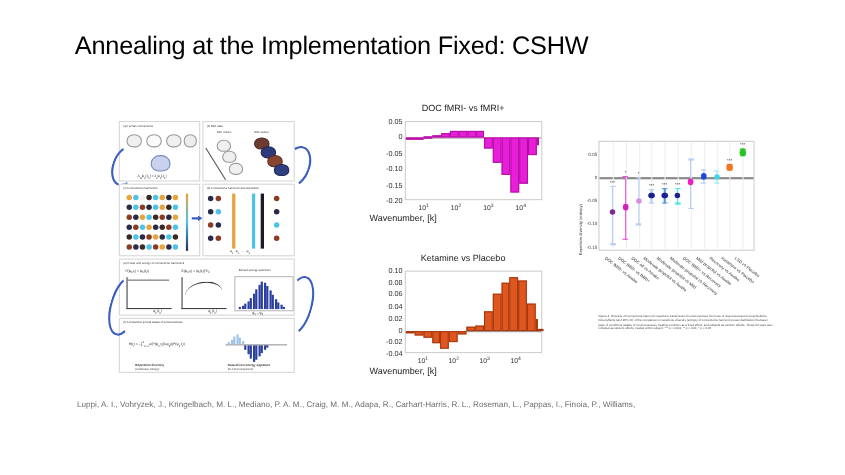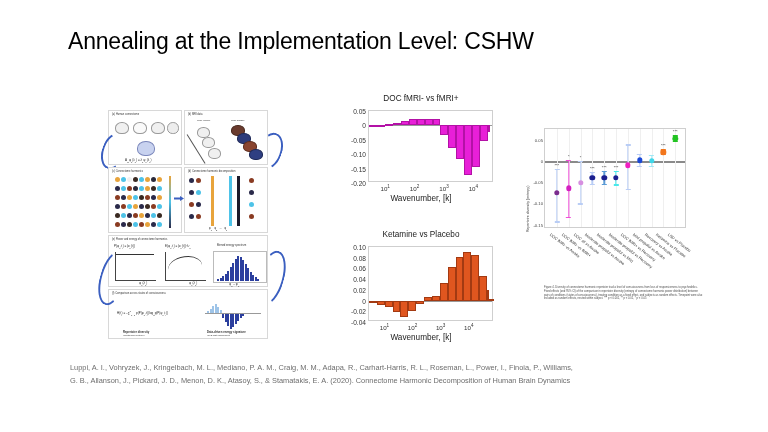--- a/index.html
+++ b/index.html
@@ -49,21 +49,21 @@
   }
   .plotbox{position:absolute;border:1px solid #cfcfcf;background:#fff;box-sizing:border-box;}
   .ytick{position:absolute;right:100%;margin-right:3px;font-size:6.6px;color:#333;
          white-space:nowrap;transform:translateY(-50%);}
   .zeroline{position:absolute;left:0;right:0;height:1px;background:#9a9a9a;}
   .bars{position:absolute;left:0;top:0;right:0;bottom:0;}
   .bar{position:absolute;box-sizing:border-box;}
   .xtick{position:absolute;top:100%;margin-top:3px;font-size:6.2px;color:#333;
          transform:translateX(-50%);white-space:nowrap;}
   .xtick sup{font-size:4.6px;}
-  .xlabel{position:absolute;left:0;width:100%;text-align:center;font-size:8.2px;color:#222;}
+  .xlabel{position:absolute;left:0;width:100%;font-size:8.2px;color:#222;}
 
   
   .forest{position:absolute;left:520:px;}
   .fbox{position:absolute;border:1px solid #cfcfcf;box-sizing:border-box;background:#fff;}
   .fylabel{position:absolute;font-size:3.6px;color:#333;white-space:nowrap;
            transform:rotate(-90deg);transform-origin:left top;}
   .fytick{position:absolute;right:100%;margin-right:2px;font-size:4.2px;color:#444;
           transform:translateY(-50%);white-space:nowrap;}
   .fgrid{position:absolute;top:0;bottom:0;width:1px;background:#efefef;}
   .fzero{position:absolute;left:0;right:0;height:1.6px;background:#8a8a8a;}
@@ -74,21 +74,21 @@
   .sig{position:absolute;font-size:4px;color:#333;transform:translateX(-50%);white-space:nowrap;}
   .xlab{position:absolute;font-size:3.9px;color:#333;white-space:nowrap;
         transform-origin:left top;transform:rotate(38deg);}
   .fcap{position:absolute;font-size:2.7px;line-height:3.8px;color:#4a4a4a;width:160px;}
 </style>
 </head>
 <body>
 
 <div class="slide">
 
-  <div class="title">Annealing at the Implementation Level: CSHW</div>
+  <div class="title">Annealing at the Implementation Fixed: CSHW</div>
 
   <div class="methods">
 
     <div class="mpanel" style="left:0;top:0;width:74px;height:55px;">
       <div class="mcap">(a) Human connectome</div>
       <div class="brain" style="left:6px;top:11px;width:12px;height:10px;"></div>
       <div class="brain" style="left:24px;top:11px;width:12px;height:10px;background:#fafafa;"></div>
       <div class="brain" style="left:42px;top:11px;width:12px;height:10px;"></div>
       <div class="brain" style="left:58px;top:11px;width:10px;height:10px;background:#ededed;"></div>
       <div class="brain" style="left:28px;top:30px;width:16px;height:13px;background:#c8d2ef;border-color:#7b87bb;"></div>
@@ -464,17 +464,16 @@
     <div class="fcap" style="left:20px;top:162px;">
       <span>Figure 4. Diversity of connectome harmonic repertoire tracks level of consciousness from loss of</span>
       <span>responsiveness to psychedelics. Fixed effects (and 95% CI) of the comparison in repertoire diversity</span>
       <span>(entropy of connectome harmonic power distribution) between pairs of conditions (states of consciousness),</span>
       <span>treating condition as a fixed effect, and subjects as random effects. Timepoint were also included as</span>
       <span>random effects, nested within subject. *** p &lt; 0.001, ** p &lt; 0.01, * p &lt; 0.05</span>
     </div>
   </div>
 
   <div class="citation">
-    <div>Luppi, A. I., Vohryzek, J., Kringelbach, M. L., Mediano, P. A. M., Craig, M. M., Adapa, R., Carhart-Harris, R. L., Roseman, L., Power, I., Finoia, P., Williams,</div>
-    <div>G. B., Allanson, J., Pickard, J. D., Menon, D. K., Atasoy, S., &amp; Stamatakis, E. A. (2020). Connectome Harmonic Decomposition of Human Brain Dynamics</div>
+    <div>Luppi, A. I., Vohryzek, J., Kringelbach, M. L., Mediano, P. A. M., Craig, M. M., Adapa, R., Carhart-Harris, R. L., Roseman, L., Pappas, I., Finoia, P., Williams,</div>
   </div>
 
 </div>
 
 </body></html>

